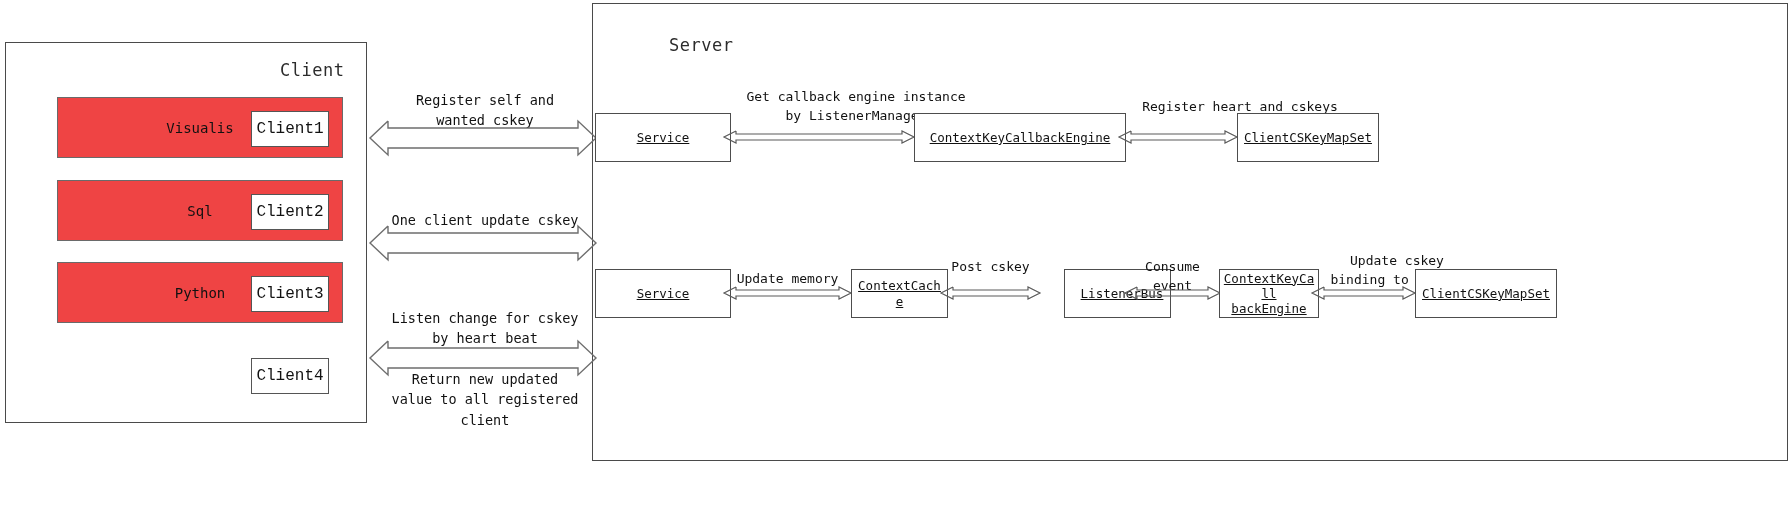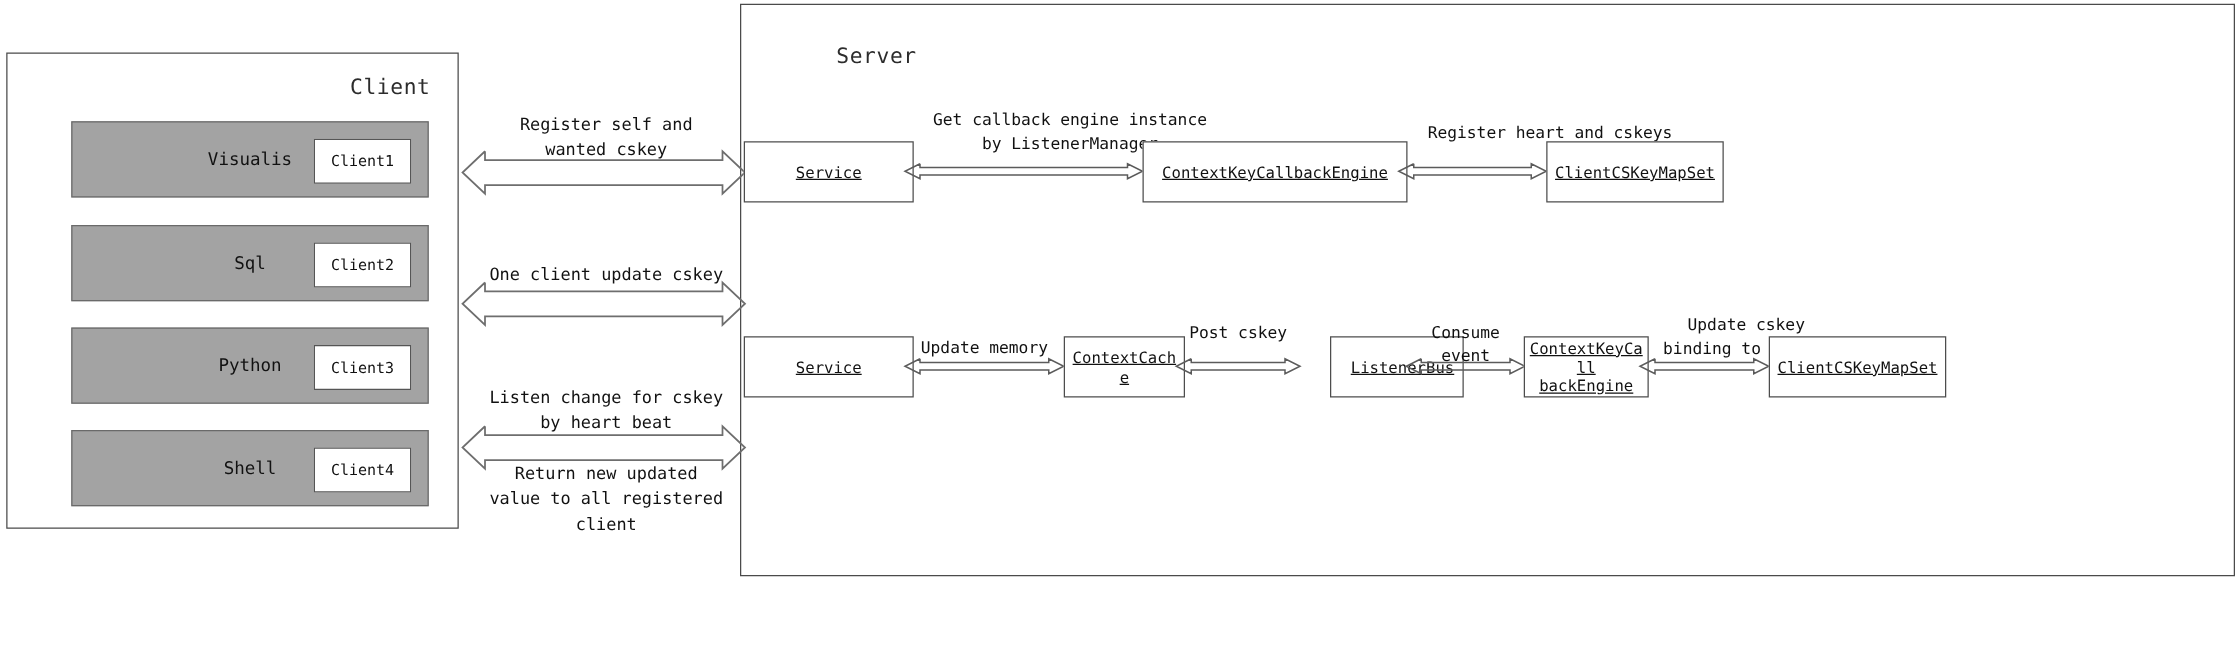--- a/index.html
+++ b/index.html
@@ -29,42 +29,43 @@
     position: absolute;
     font-size: 17px;
     color: #2c2c2c;
     letter-spacing: 0.5px;
     white-space: nowrap;
   }
 
   
   .client-row {
     border: 1.4px solid #6a6a6a;
-    background: #a3a3a3;
+    background: #ef4444;
   }
   .client-row-label {
     position: absolute;
     left: 0; right: 0;
     top: 50%;
     transform: translateY(-50%);
     text-align: center;
     font-size: 14px;
     color: #111;
     white-space: nowrap;
   }
   .client-chip {
     position: absolute;
     border: 1.4px solid #555;
     background: #ffffff;
     display: flex;
     align-items: center;
     justify-content: center;
-    font-size: 12px;
+    font-size: 16px;
     color: #111;
     white-space: nowrap;
+    font-family: Liberation Mono, monospace;
   }
 
   
   .node {
     border: 1.4px solid #4d4d4d;
     background: #ffffff;
     display: flex;
     align-items: center;
     justify-content: center;
     text-align: center;
@@ -125,23 +126,20 @@
   <div class="abs client-row" style="left:57px; top:180px; width:286px; height:61px;">
     <span class="client-row-label">Sql</span>
   </div>
   <div class="client-chip" style="left:251px; top:194px; width:76px; height:34px;">Client2</div>
 
   <div class="abs client-row" style="left:57px; top:262px; width:286px; height:61px;">
     <span class="client-row-label">Python</span>
   </div>
   <div class="client-chip" style="left:251px; top:276px; width:76px; height:34px;">Client3</div>
 
-  <div class="abs client-row" style="left:57px; top:344px; width:286px; height:61px;">
-    <span class="client-row-label">Shell</span>
-  </div>
   <div class="client-chip" style="left:251px; top:358px; width:76px; height:34px;">Client4</div>
 
   <div class="abs panel" style="left:592px; top:3px; width:1196px; height:458px;">
   </div>
   <div class="panel-title" style="left:669px; top:35px;">Server</div>
 
   <div class="big-label" style="left:390px; top:90px; width:190px;">Register self and
 wanted cskey</div>
   <svg class="arrow-svg" style="left:370px; top:121px;" width="226" height="34" viewBox="0 0 226 34">
     <polyline points="18,0 18,7 208,7 208,0 226,17 208,34 208,27 18,27 18,34 0,17 18,0"></polyline>

